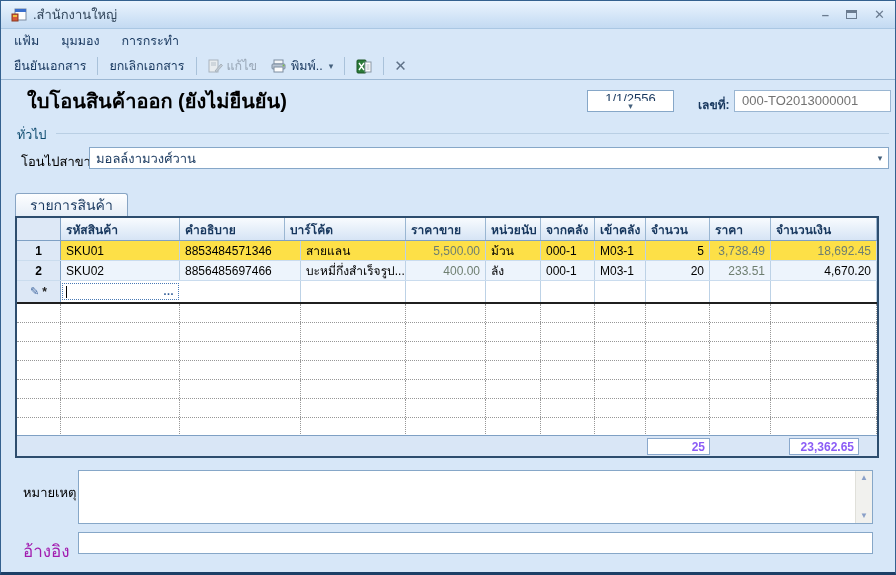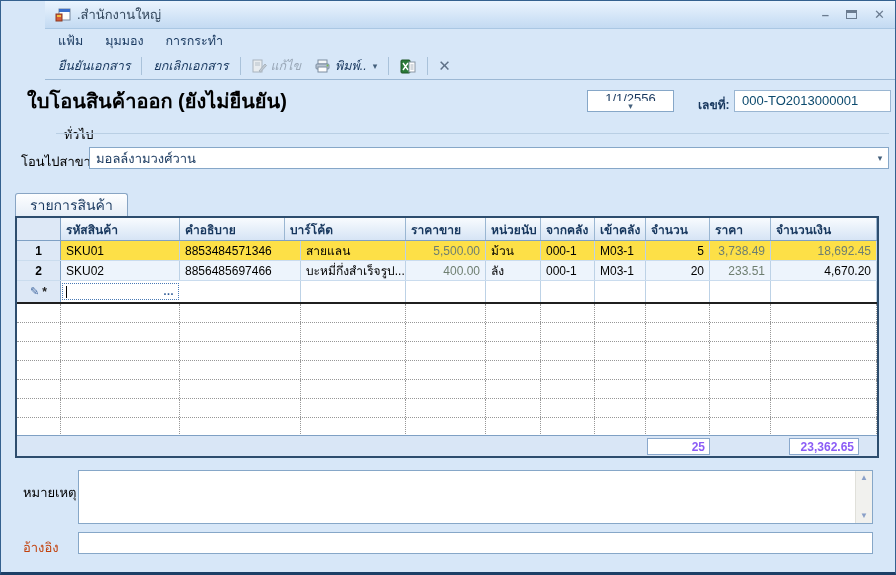--- a/index.html
+++ b/index.html
@@ -1,51 +1,51 @@
 <!DOCTYPE html>
 <html><head>
 <meta charset="utf-8">
 <style>
   html,body{margin:0;padding:0;background:#eef2f6;font-family:"Liberation Sans","DejaVu Sans",sans-serif;}
   *{box-sizing:border-box;}
   .window{position:relative;width:896px;height:575px;background:#d7e7f8;border:1px solid #34618f;
-          border-bottom:3px solid #1c3f66;overflow:hidden;padding-left:44px;}
+          border-bottom:3px solid #1c3f66;overflow:hidden;}
 
   
   .titlebar{height:28px;background:linear-gradient(#eaf4fe,#c3daf2);display:flex;align-items:center;
             padding:0 10px;border-bottom:1px solid #aac7e3;}
   .app-title{font-size:13px;color:#33475c;margin-left:6px;}
   .winbtns{margin-left:auto;display:flex;align-items:center;gap:17px;color:#6b7c90;font-weight:bold;font-size:13px;}
   .winbtns span{cursor:default;line-height:1;}
   .max-glyph{display:inline-block;width:11px;height:9px;border:1px solid #6b7c90;border-top:3px solid #6b7c90;}
 
   
   .menubar{height:24px;display:flex;align-items:center;gap:22px;padding:0 13px;font-size:12.5px;color:#17375e;}
 
   
   .toolbar{height:27px;display:flex;align-items:center;padding:0 6px;border-bottom:1px solid #9cb8d4;
            font-size:12.5px;color:#17375e;}
-  .tbtn{padding:3px 7px;display:flex;align-items:center;gap:4px;white-space:nowrap;font-style:italic;}
+  .tbtn{padding:3px 7px;display:flex;align-items:center;gap:4px;white-space:nowrap;}
   .tsep{width:1px;height:18px;background:#a9c2da;margin:0 4px;}
   .dis{color:#9aa8b8;}
   .caret{font-size:9px;color:#44607c;margin-left:2px;}
   .xglyph{font-size:15px;font-weight:bold;color:#5f7187;padding:0 6px;}
 
   
   .doc-title{position:absolute;left:26px;top:84px;font-size:20px;font-weight:bold;color:#000;}
   .combo{background:#fff;border:1px solid #86a7c8;display:flex;align-items:center;font-size:13px;color:#17375e;}
   .combo .val{flex:1;padding:0 6px;white-space:nowrap;overflow:hidden;}
   .combo .arrow{width:16px;text-align:center;font-size:9px;color:#44607c;}
   .date-combo{position:absolute;left:586px;top:89px;width:87px;height:22px;flex-direction:column;}
   .docno-label{position:absolute;left:697px;top:94px;font-size:12px;font-weight:bold;color:#17375e;}
   .docno{position:absolute;left:733px;top:89px;width:157px;height:22px;background:#fff;border:1px solid #9ab6d2;
-         font-size:13px;color:#0c4a6e;line-height:20px;padding-left:7px;}
-
-  
-  .group-label{position:absolute;left:16px;top:124px;font-size:12.5px;color:#000000;margin-left:47px;}
+         font-size:13px;color:#737373;line-height:20px;padding-left:7px;}
+
+  
+  .group-label{position:absolute;left:16px;top:124px;font-size:12.5px;color:#0c4a6e;}
   .group-line{position:absolute;left:55px;top:132px;width:833px;height:1px;background:#b9cfe4;}
   .branch-label{position:absolute;left:20px;top:150px;font-size:13px;color:#000;}
   .branch-combo{position:absolute;left:88px;top:146px;width:800px;height:22px;}
 
   
   .tab{position:absolute;left:14px;top:192px;height:23px;padding:0 14px;display:flex;align-items:center;
        background:linear-gradient(#fdfeff,#e6eef7);border:1px solid #88a5c4;border-bottom:none;
        border-radius:3px 3px 0 0;font-size:14px;color:#17375e;}
 
   
@@ -87,21 +87,21 @@
   .tot-amt{left:772px;width:70px;}
 
   
   .notes-label{position:absolute;left:22px;top:481px;font-size:13px;color:#000;}
   .notes-box{position:absolute;left:77px;top:469px;width:795px;height:54px;background:#fff;border:1px solid #86a7c8;}
   .notes-ta{position:absolute;left:0;top:0;width:776px;height:52px;border:none;resize:none;outline:none;
             font-family:inherit;font-size:13px;}
   .sb{position:absolute;right:0;top:0;bottom:0;width:17px;background:#f1f1ee;border-left:1px solid #e0e0da;
       display:flex;flex-direction:column;justify-content:space-between;align-items:center;padding:3px 0;}
   .sb span{font-size:8px;color:#8aa0c8;line-height:1;}
-  .ref-label{position:absolute;left:22px;top:536px;font-size:13px;color:#c2410c;}
+  .ref-label{position:absolute;left:22px;top:536px;font-size:17px;color:#a21caf;}
   .ref-input{position:absolute;left:77px;top:531px;width:795px;height:22px;border:1px solid #86a7c8;
              font-family:inherit;font-size:13px;padding:0 6px;outline:none;}
 </style>
 </head>
 <body>
 
 <div class="window">
 
   <div class="titlebar">
     <svg width="16" height="16" viewBox="0 0 16 16">

